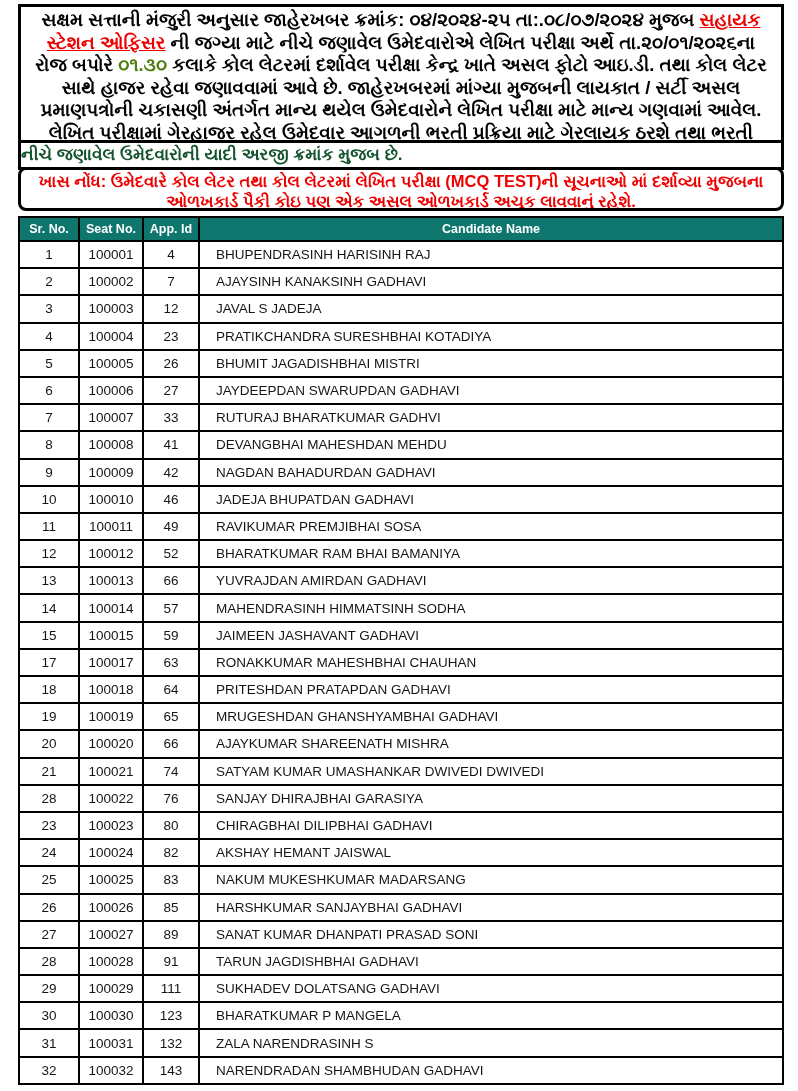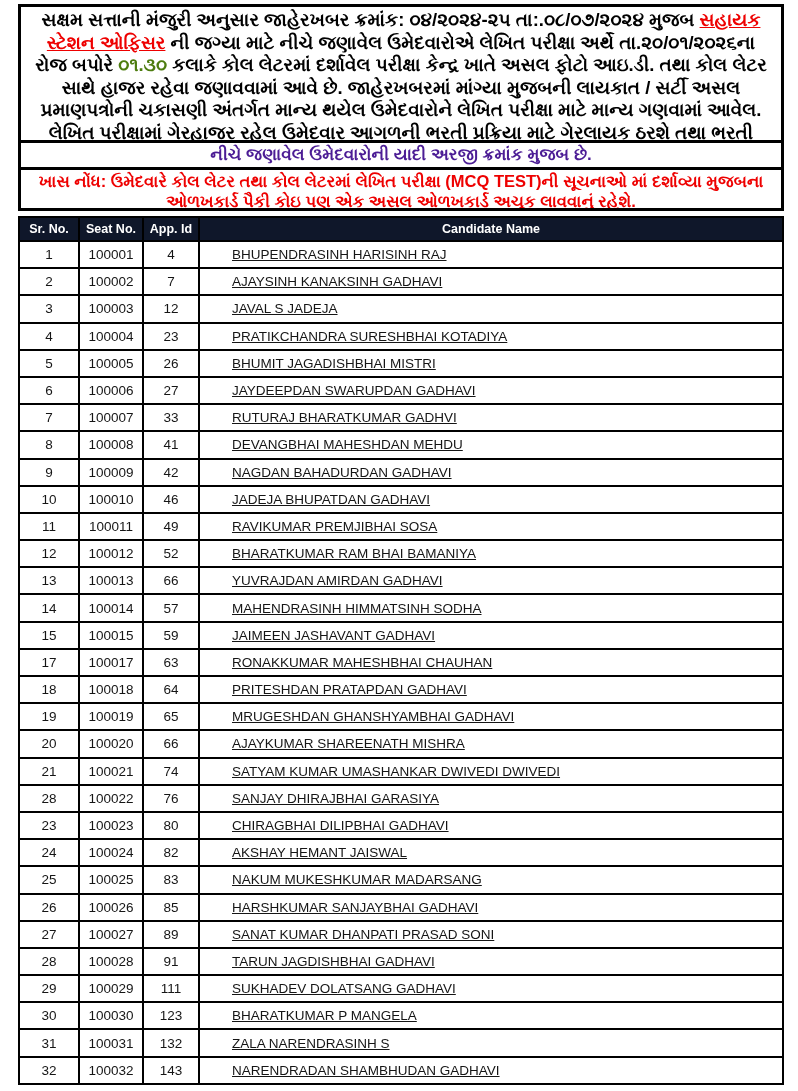--- a/index.html
+++ b/index.html
@@ -13,49 +13,49 @@
     padding:2px 8px;
     font-size:18.5px; font-weight:bold;
     line-height:22.5px; text-align:center;
     color:#000;
   }
   .red { color:#4d7c0f; }
   .red-underline { color:#ee0000; text-decoration:underline; }
 
   .note1-box {
     margin-top:-3px; height:30px; overflow:hidden;
-    display:flex; align-items:center; justify-content:center;
-    font-size:17px; font-weight:bold; color:#4c1d95; text-align:center;
+    display:flex; align-items:center; justify-content:flex-start;
+    font-size:17px; font-weight:bold; color:#14532d; text-align:center;
   }
   .note2-box {
     margin-top:-3px; height:44px; overflow:hidden;
     padding:1px 4px;
     font-size:16.5px; font-weight:bold; color:#ee0000;
-    line-height:20px; text-align:center;
+    line-height:20px; text-align:center;border-radius:8px;
   }
 
   .table-gap { height:5px; }
 
   table.candidates {
     width:100%; height:869px;
     border-collapse:collapse; table-layout:fixed;
   }
   table.candidates th, table.candidates td {
     border:2px solid #000; overflow:hidden; white-space:nowrap;
   }
   table.candidates th {
-    background:#0f172a; color:#fff;
+    background:#0f766e; color:#fff;
     font-size:12.5px; font-weight:bold; text-align:center;
     height:24px;
   }
   table.candidates td {
     font-size:13.5px; color:#151515; height:24.3px;
   }
   td.num-cell  { text-align:center; }
-  td.name-cell { text-align:left; padding-left:32px;text-decoration:underline; }
+  td.name-cell { text-align:left; padding-left:16px; }
 </style>
 </head>
 <body>
 
 <div class="page">
 
   <div class="box intro-box">
     <span>સક્ષમ સત્તાની મંજુરી અનુસાર જાહેરખબર ક્રમાંક: ૦૪/૨૦૨૪-૨૫ તા:.૦૮/૦૭/૨૦૨૪ મુજબ </span><span class="red-underline">સહાયક સ્ટેશન ઓફિસર</span><span> ની જગ્યા માટે નીચે જણાવેલ ઉમેદવારોએ લેખિત પરીક્ષા  અર્થે તા.૨૦/૦૧/૨૦૨૬ના રોજ બપોરે </span><span class="red">૦૧.૩૦</span><span> કલાકે કોલ લેટરમાં દર્શાવેલ પરીક્ષા કેન્દ્ર ખાતે અસલ ફોટો આઇ.ડી. તથા કોલ લેટર સાથે હાજર રહેવા જણાવવામાં આવે છે. જાહેરખબરમાં માંગ્યા મુજબની લાયકાત / સર્ટી અસલ પ્રમાણપત્રોની ચકાસણી અંતર્ગત માન્ય થયેલ ઉમેદવારોને લેખિત પરીક્ષા માટે માન્ય ગણવામાં આવેલ. લેખિત પરીક્ષામાં ગેરહાજર રહેલ ઉમેદવાર આગળની ભરતી પ્રક્રિયા માટે ગેરલાયક ઠરશે તથા ભરતી પ્રક્રિયા માટે આપો આપ રદબાતલ ઠરશે.</span>
   </div>
 

